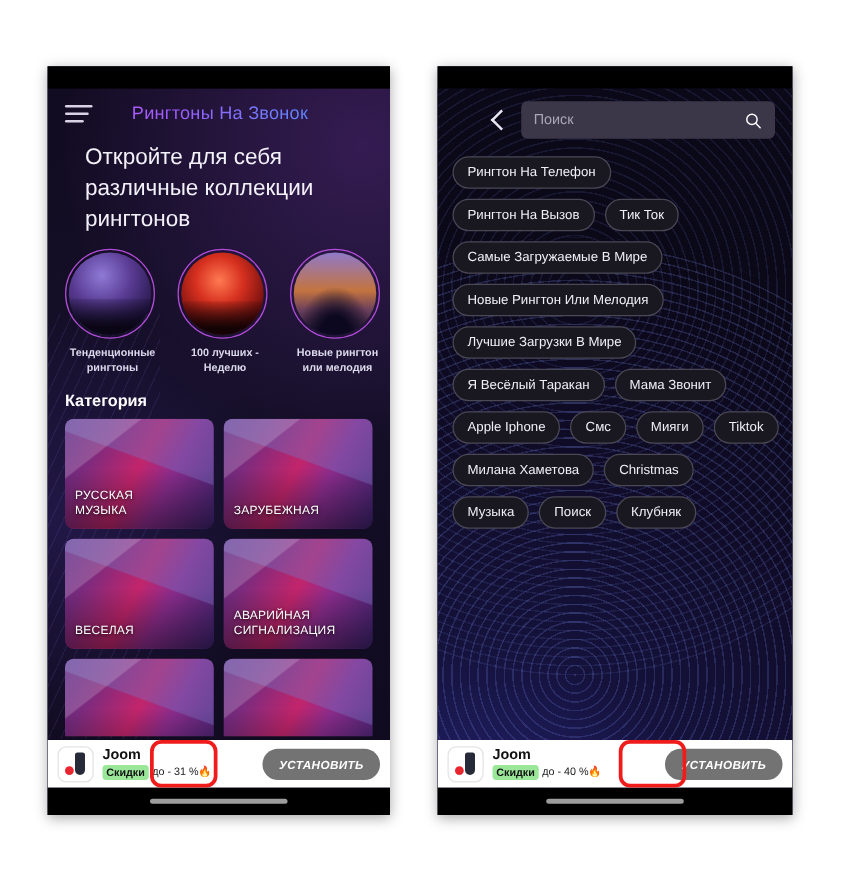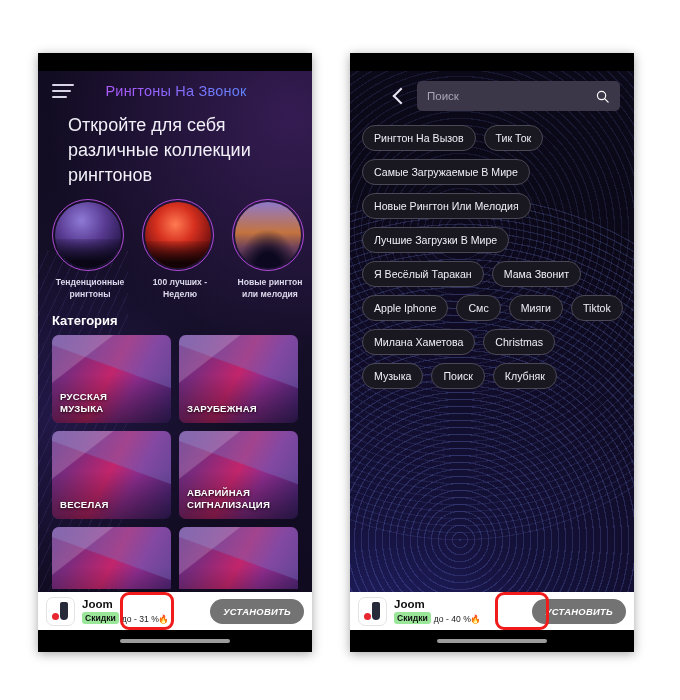--- a/index.html
+++ b/index.html
@@ -95,21 +95,21 @@
   }
   .tile:after{
     content:""; position:absolute; inset:0;
     background:
       linear-gradient(142deg, rgba(255,255,255,.18) 0 26%, rgba(255,255,255,0) 27%),
       linear-gradient(200deg, rgba(120,110,190,.42) 0 40%, rgba(120,110,190,0) 41%),
       linear-gradient(180deg, rgba(0,0,0,0) 45%, rgba(0,0,0,.42) 100%);
   }
   .tile-label {
     position:absolute; left:8px; bottom:8px; right:23px; z-index:2;
-    color:#fff; font-size:9.6px; font-weight:700; line-height:1.22; letter-spacing:.2px;
+    color:#fff; font-size:9.6px; font-weight:400; line-height:1.22; letter-spacing:.2px;
     text-shadow:0 1px 3px rgba(0,0,0,.8);
   }
   .tiles-clip { max-height:254px; overflow:hidden; }
 
   
   .screen-right {
     position:absolute; top:18px; left:0; right:0; bottom:22px;
     background:
       radial-gradient(circle at 10% 118%, #2b2b86 0%, #211f64 14%, #15123c 30%, #100c28 52%, #0b0818 76%),
       linear-gradient(180deg,#0c0819 0%,#110d26 60%,#0c0819 100%);
@@ -165,21 +165,21 @@
     display:flex; align-items:center; padding:0 8px; box-sizing:border-box; gap:7px; z-index:7;
   }
   .ad-logo {
     width:27px; height:27px; flex:0 0 27px; border-radius:7px; background:#fff;
     border:1px solid #e3e3e3; position:relative; overflow:hidden;
   }
   .ad-logo .bar { position:absolute; right:6px; top:4px; width:8px; height:18px; background:#272a38; border-radius:2px 2px 4px 4px; }
   .ad-logo .dot { position:absolute; left:5px; bottom:5px; width:7px; height:7px; border-radius:50%; background:#e8262f; }
   .ad-txt { flex:1; min-width:0; }
   .ad-name { color:#111; font-size:11.5px; font-weight:700; line-height:1.12; }
-  .ad-sub { display:flex; align-items:flex-end; gap:3px; margin-top:1px; }
+  .ad-sub { display:flex; align-items:flex-start; gap:3px; margin-top:1px; }
   .ad-badge { background:#9ae79a; color:#111; font-size:8.6px; font-weight:700; border-radius:3px; padding:1px 3px; }
   .ad-disc { color:#222; font-size:8.6px; }
   .ad-btn {
     background:#737373; color:#fff; font-size:9.4px; font-weight:700; letter-spacing:.3px;
     border:none; border-radius:15px; padding:7px 13px; cursor:pointer; white-space:nowrap;font-style:italic;
   }
 </style>
 </head>
 <body>
 
@@ -321,20 +321,23 @@
           <span class="ph">Поиск</span>
           <svg class="mag" viewBox="0 0 24 24" fill="none">
             <circle cx="10.5" cy="10.5" r="6.6" stroke="#ffffff" stroke-width="1.9"></circle>
             <path d="M15.4 15.4 21 21" stroke="#ffffff" stroke-width="1.9" stroke-linecap="round"></path>
           </svg>
         </div>
       </div>
 
       <div class="chips" id="chips-container">
           <div class="chip-row">
+            <div class="chip">Рингтон На Телефон</div>
+          </div>
+          <div class="chip-row">
             <div class="chip">Рингтон На Вызов</div>
             <div class="chip">Тик Ток</div>
           </div>
           <div class="chip-row">
             <div class="chip">Самые Загружаемые В Мире</div>
           </div>
           <div class="chip-row">
             <div class="chip">Новые Рингтон Или Мелодия</div>
           </div>
           <div class="chip-row">

